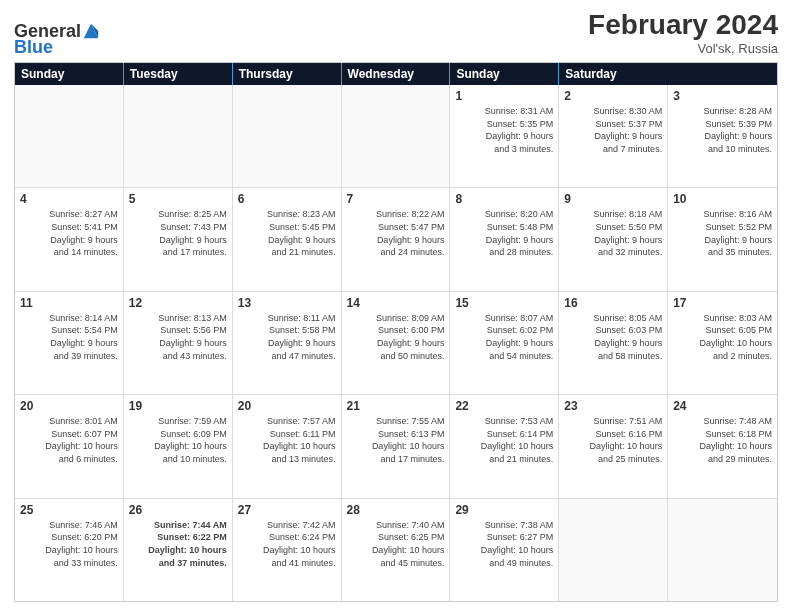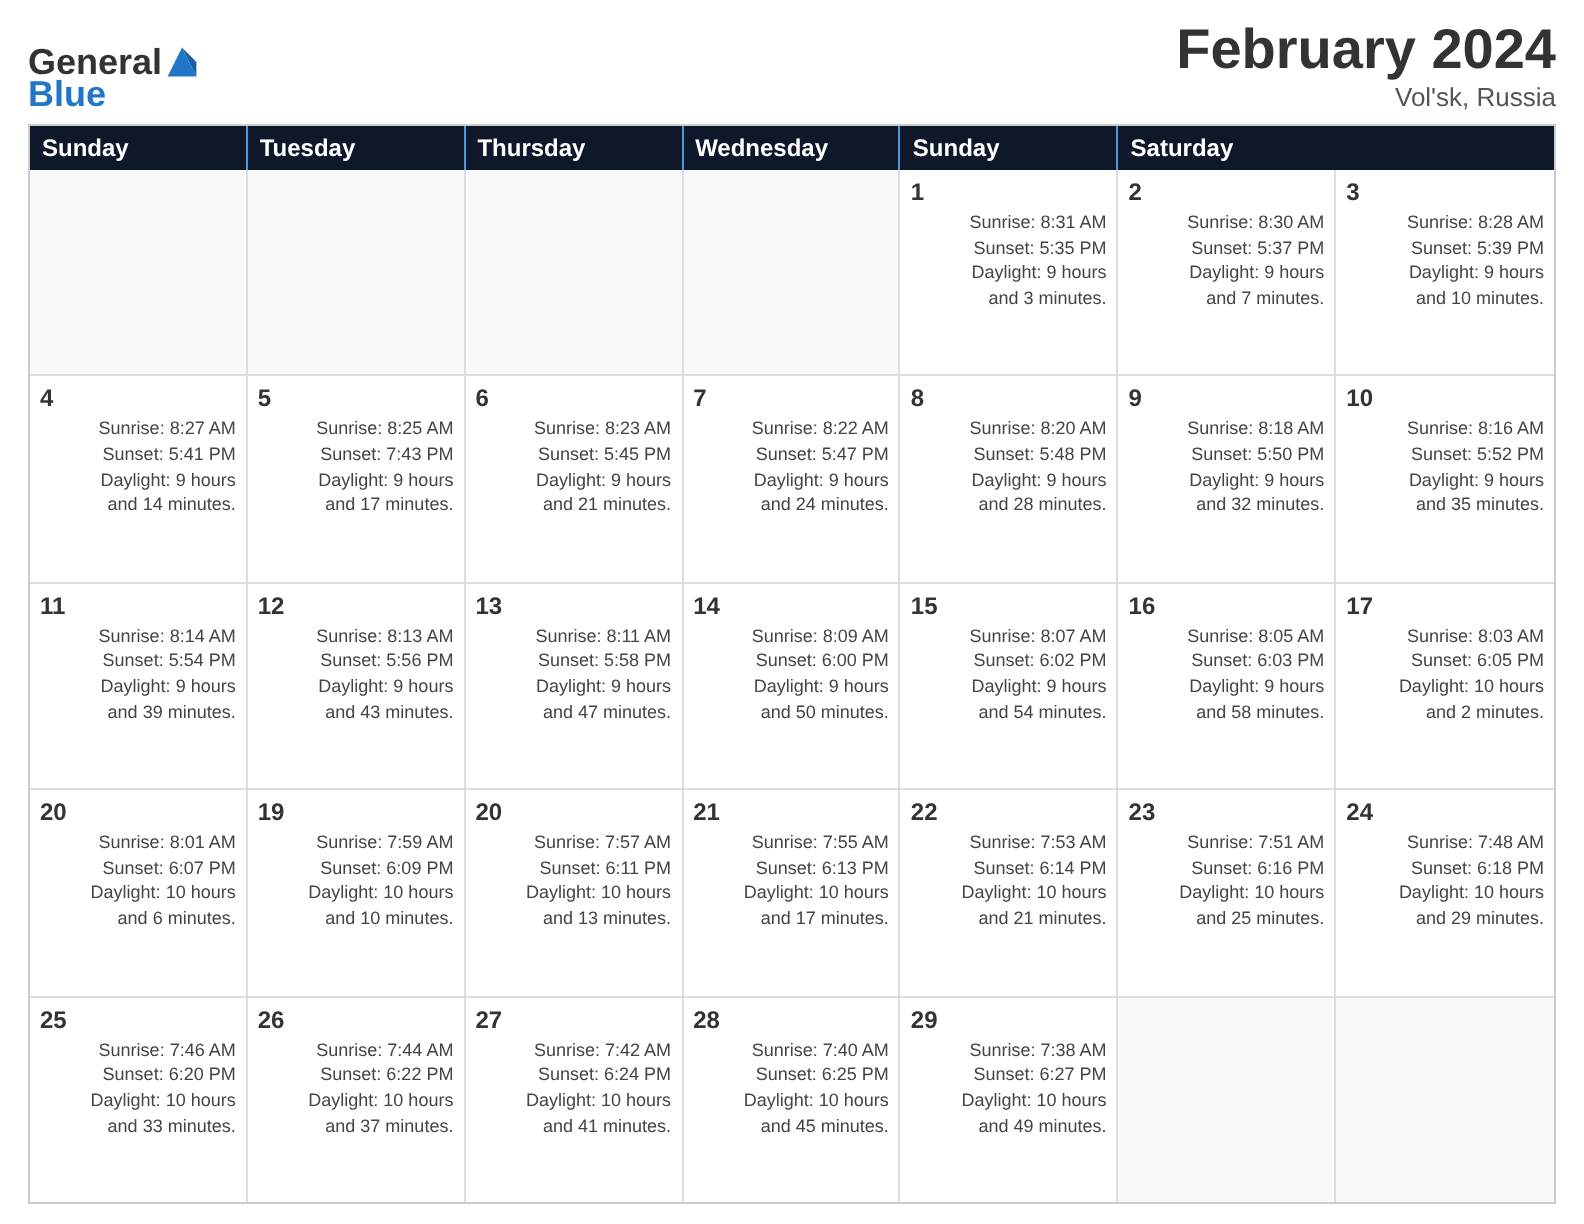--- a/index.html
+++ b/index.html
@@ -322,21 +322,21 @@
         <div class="cal-week">
           <div class="cal-cell">
             <div class="day-num">25</div>
             <div class="day-info" style="white-space: pre-line;">Sunrise: 7:46 AM
 Sunset: 6:20 PM
 Daylight: 10 hours
 and 33 minutes.</div>
           </div>
           <div class="cal-cell">
             <div class="day-num">26</div>
-            <div class="day-info" style="white-space: pre-line;">Sunrise: 7:44 AM
+            <div class="day-info" style="white-space: pre-line; font-weight: bold;">Sunrise: 7:44 AM
 Sunset: 6:22 PM
 Daylight: 10 hours
 and 37 minutes.</div>
           </div>
           <div class="cal-cell">
             <div class="day-num">27</div>
             <div class="day-info" style="white-space: pre-line;">Sunrise: 7:42 AM
 Sunset: 6:24 PM
 Daylight: 10 hours
 and 41 minutes.</div>

